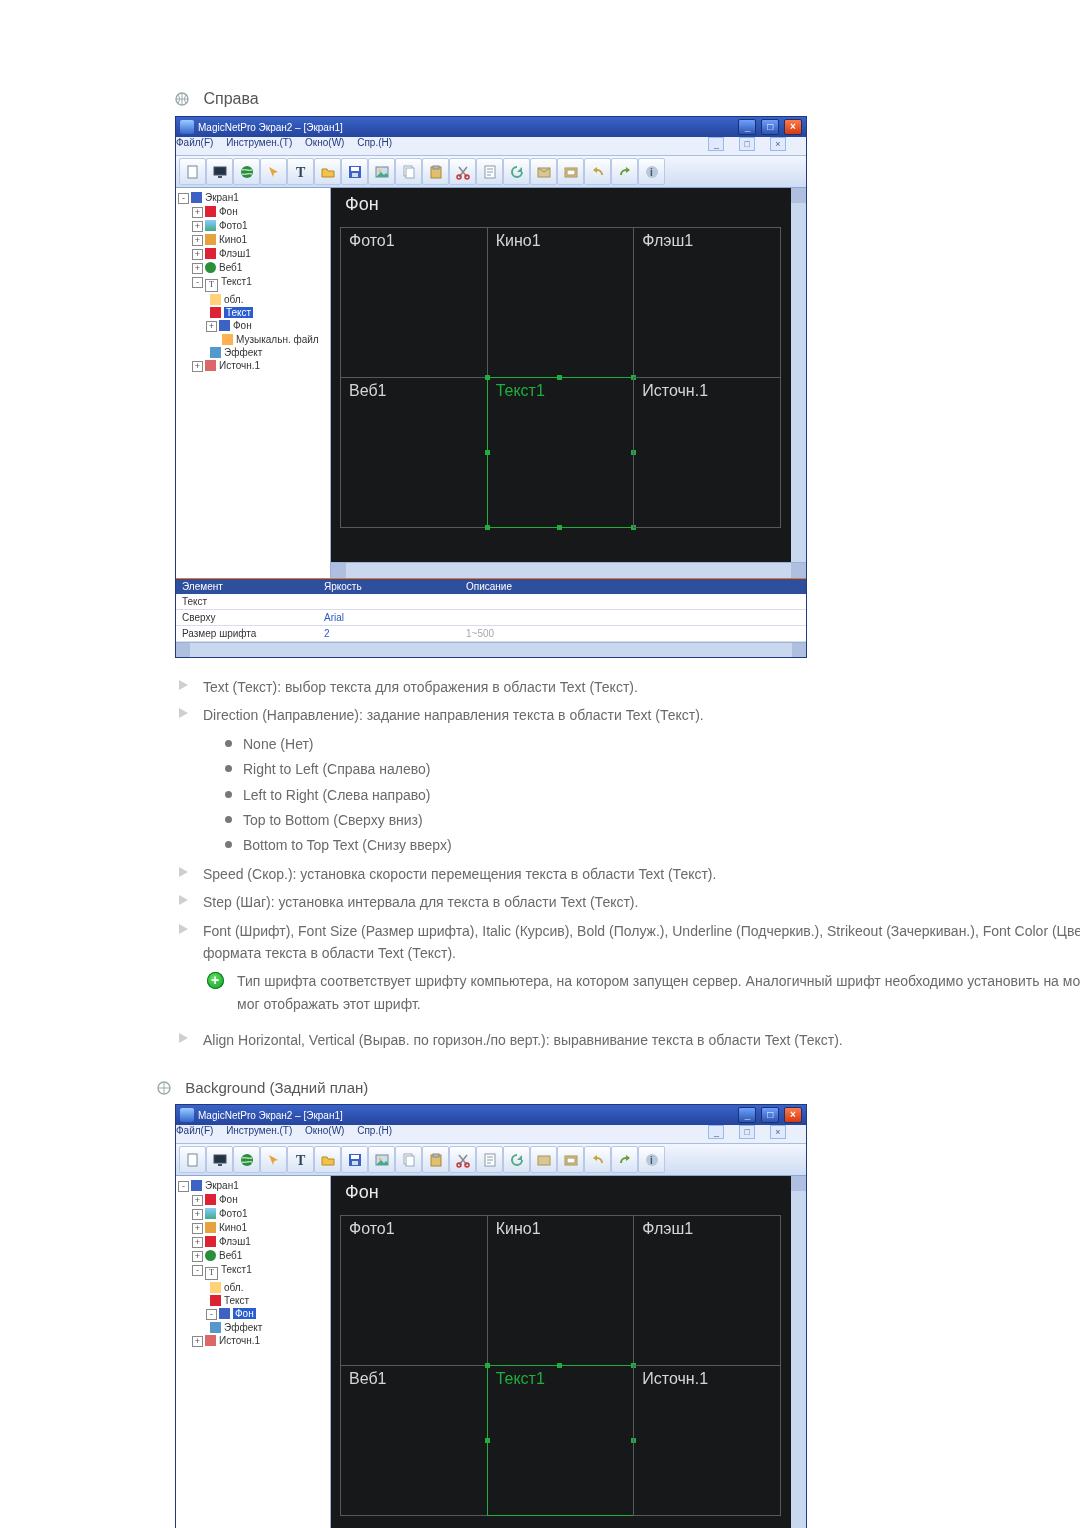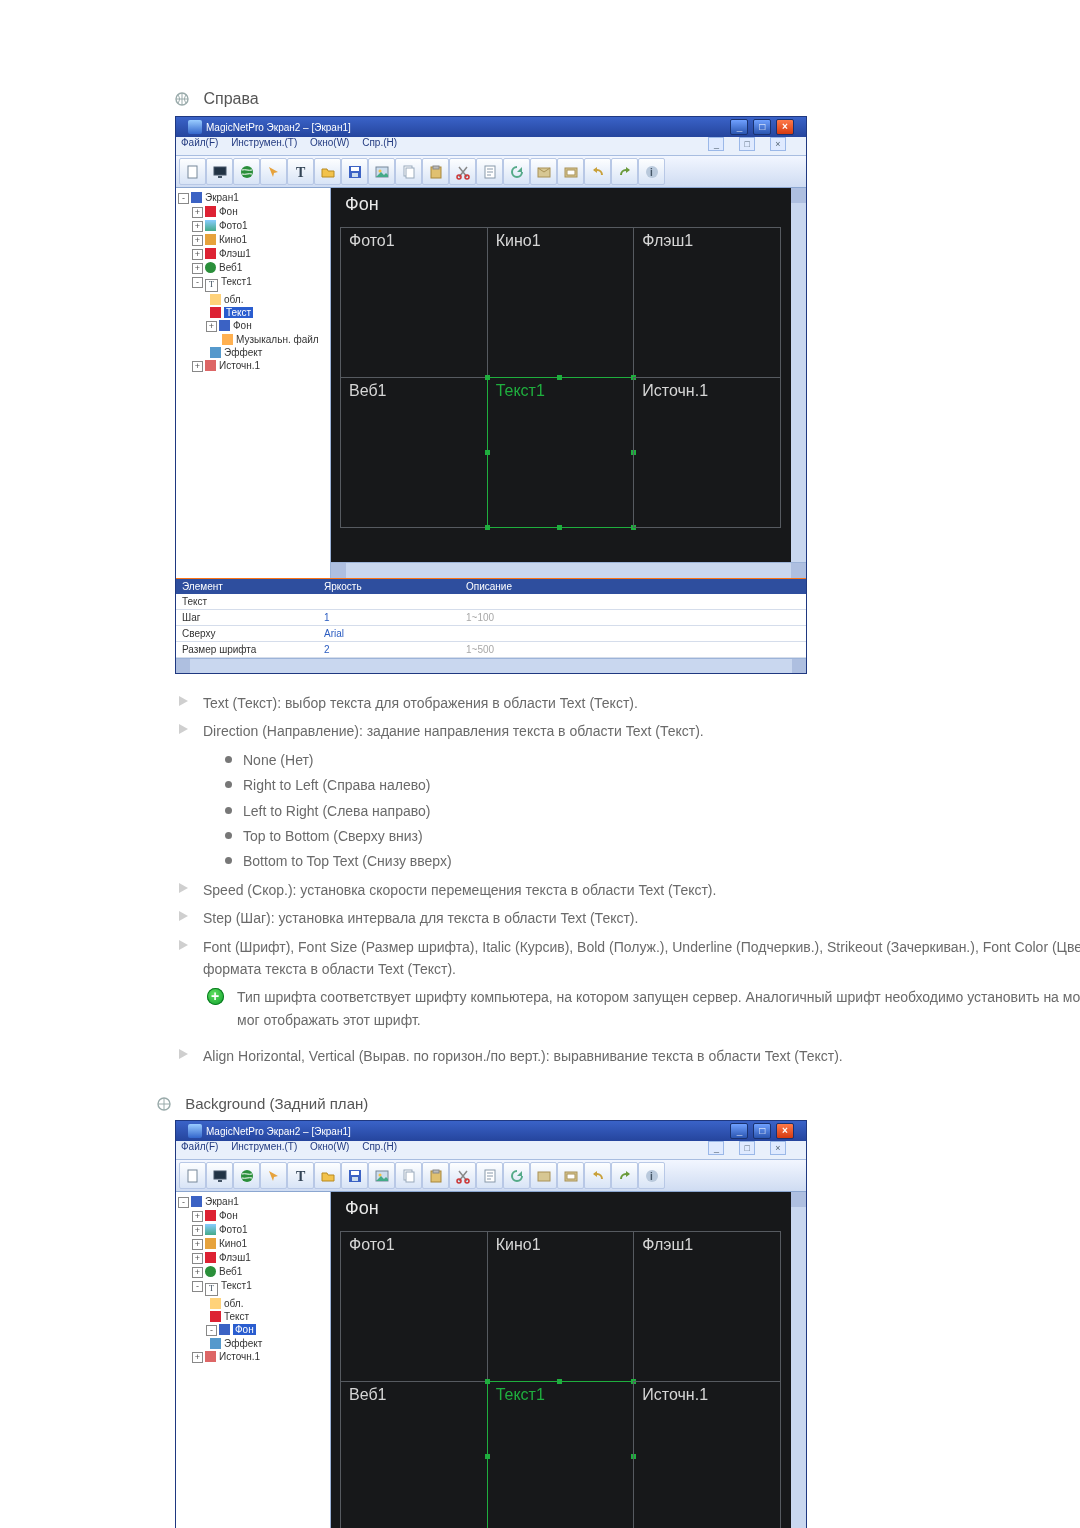--- a/index.html
+++ b/index.html
@@ -16,29 +16,29 @@
   ul.sub{margin:6px 0 6px 48px;padding:0;list-style:none}
   ul.sub li{position:relative;padding-left:18px;margin:3px 0;font-size:14px;color:#6a6a6a}
   ul.sub li:before{content:"";position:absolute;left:0;top:7px;width:7px;height:7px;border-radius:50%;background:#777}
   .note{margin:6px 0 0 30px;padding-left:30px;position:relative;font-size:14px;color:#6a6a6a}
   .note:before{content:"";position:absolute;left:0;top:2px;width:17px;height:17px;border-radius:50%;
     background:radial-gradient(circle at 40% 35%,#5fe05f,#0a9a2a);box-shadow:0 0 0 1px #0a7a20 inset}
   .note:after{content:"+";position:absolute;left:4px;top:-1px;color:#fff;font-size:14px;font-weight:bold}
 
   
   .app{width:630px;margin:6px 0 18px 40px;border:1px solid #1f3880;font-family:Tahoma,sans-serif;color:#ddd}
-  .tb{display:flex;align-items:center;height:20px;font-size:10px;padding:0 12px}
+  .tb{display:flex;align-items:center;height:20px;font-size:10px;padding:0 4px}
   .tb .title-txt{flex:1;color:#fff}
   .title-outer{background:linear-gradient(#3a63c8,#25459d)}
   .wbtns span{display:inline-block;width:16px;height:14px;margin-left:2px;text-align:center;
     font-weight:bold;font-size:10px;line-height:14px;color:#fff;border:1px solid #1a3270;border-radius:2px;
     background:linear-gradient(#6fa0ff,#2a55b0)}
   .wbtns .cls{background:linear-gradient(#ff7a4a,#d63a10)}
   .wbtns2 span{display:inline-block;width:14px;height:12px;margin-left:2px;border:1px solid #9bb8e8;background:#dfeaff;color:#567;font-size:9px;line-height:12px;text-align:center}
-  .menubar{height:18px;background:#e9f0fb;color:#223a80;font-size:10px;padding-left:5px}
+  .menubar{height:18px;background:#e9f0fb;color:#223a80;font-size:10px;}
   .menubar span{margin-right:10px}
   .toolbar{display:flex;gap:0;background:linear-gradient(#f2f6ff,#cfdcf2);border-top:1px solid #a8bde0;border-bottom:1px solid #8ba6d0;padding:2px 3px}
   .tool{width:25px;height:25px;border:1px solid #b8c8e6;background:linear-gradient(#fdfeff,#d8e4f6);
     border-radius:2px;display:flex;align-items:center;justify-content:center}
   .tool svg{width:16px;height:16px}
   .body{display:flex;height:390px}
   .tree{width:150px;background:#fff;border-right:1px solid #9cb3d8;font-size:10px;color:#333;padding:3px 2px;overflow:hidden}
   .tn{white-space:nowrap;padding:1px 0}
   .ico{display:inline-block;width:11px;height:11px;vertical-align:-2px;margin-right:3px}
   .tn .pm{display:inline-block;width:9px;height:9px;border:1px solid #888;font-size:9px;line-height:8px;text-align:center;color:#555;margin-right:2px;background:#fff}
@@ -263,25 +263,20 @@
           <th>Описание</th>
         </tr>
         </tbody>
           <tbody>
             <tr>
               <td>Текст</td>
               <td class="v"></td>
               <td class="d"></td>
             </tr>
             <tr>
-              <td>Шаг</td>
-              <td class="v">1</td>
-              <td class="d">1~100</td>
-            </tr>
-            <tr>
               <td>Сверху</td>
               <td class="v">Arial</td>
               <td class="d"></td>
             </tr>
             <tr>
               <td>Размер шрифта</td>
               <td class="v">2</td>
               <td class="d">1~500</td>
             </tr>
           </tbody>

